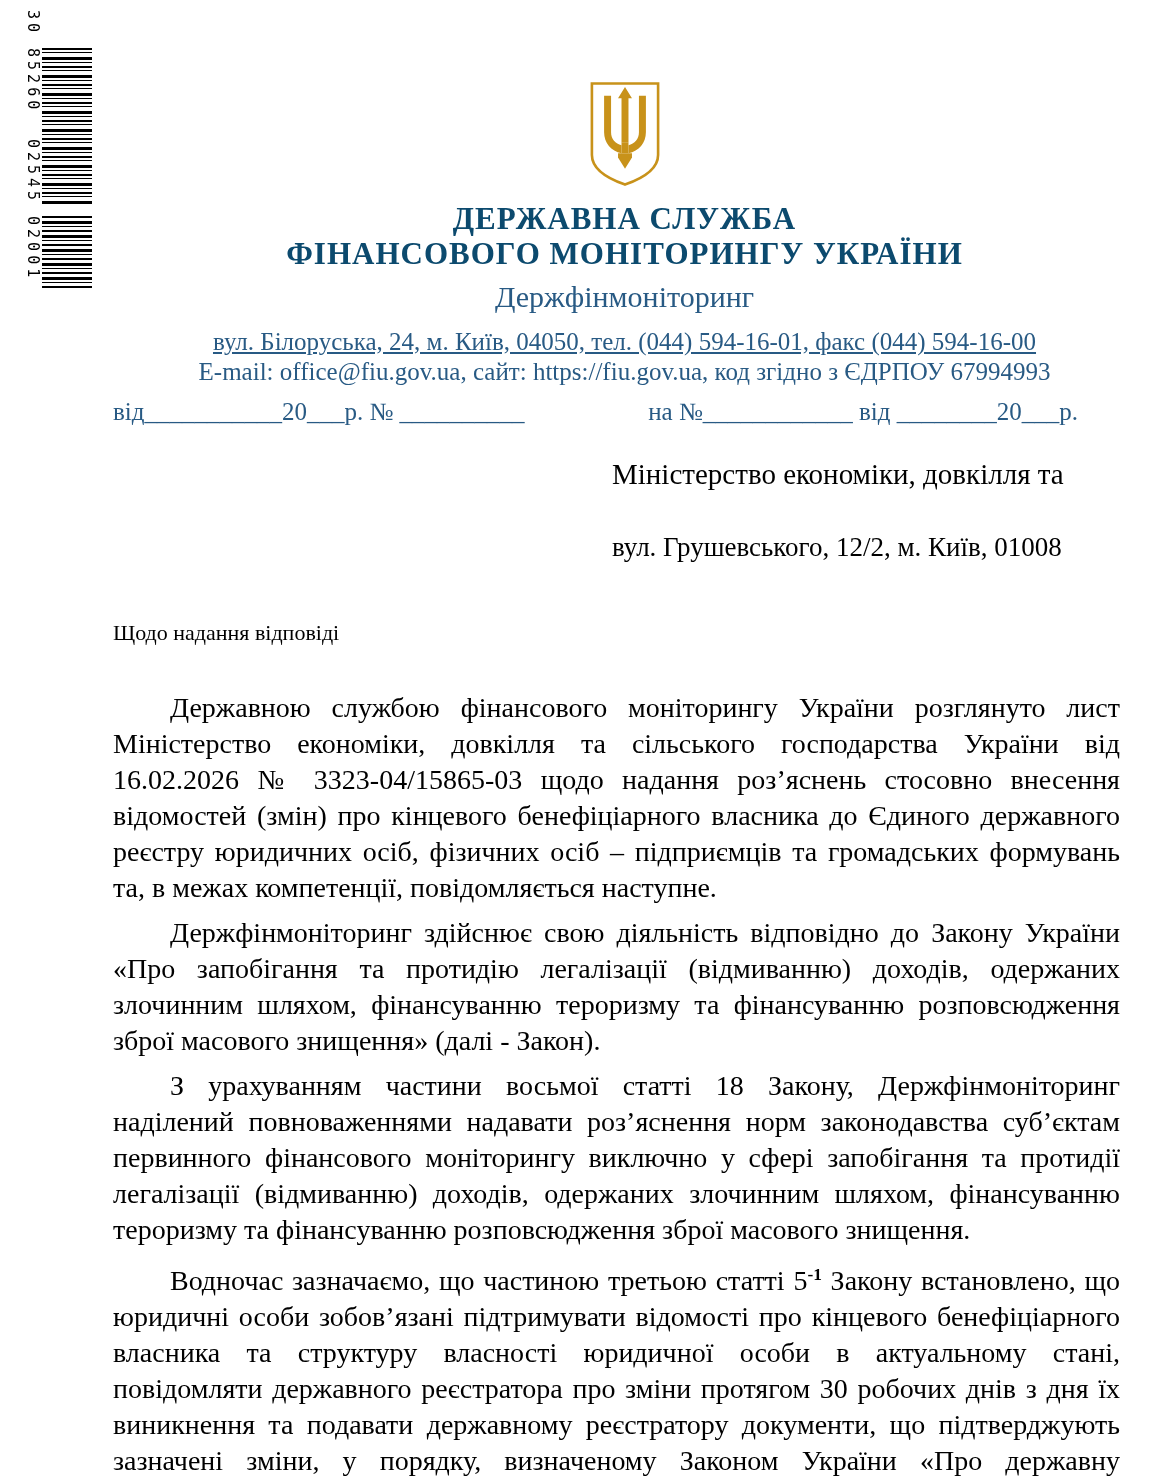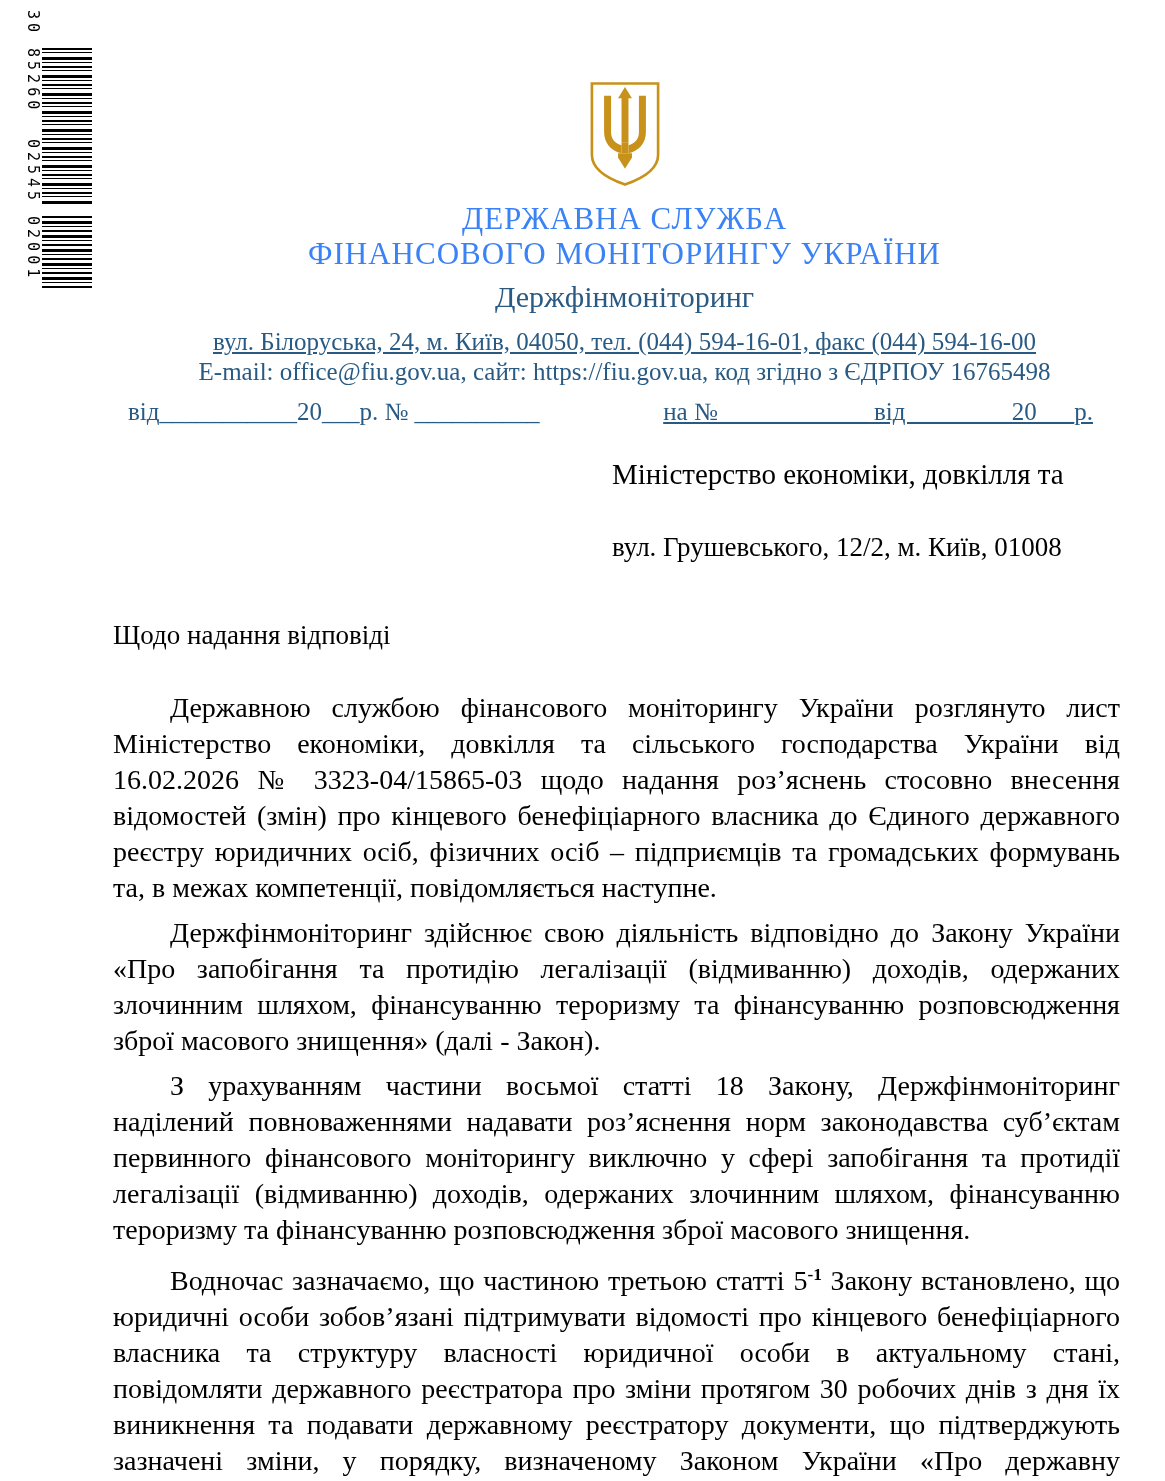--- a/index.html
+++ b/index.html
@@ -46,43 +46,43 @@
     font-size:15px; letter-spacing:4px; line-height:18px;
   }
 
   
   .letterhead {
     position:absolute; left:113px; top:0; width:1023px;
     text-align:center;
   }
   .emblem-wrap { margin-top:80px; height:108px; }
   .org-line {
-    font-weight:normal; font-size:31px; line-height:35px;
-    color:#3b82f6; letter-spacing:1px;
+    font-weight:bold; font-size:31px; line-height:35px;
+    color:#0c4a6e; letter-spacing:1px;
   }
   .org-line-1 { margin-top:13px; }
   .short-name { margin-top:9px; font-size:30px; line-height:34px; color:#285a84; }
   .addr-line  { margin-top:13px; font-size:25px; line-height:30px; color:#285a84;text-decoration:underline; }
   .contact-line { font-size:25px; line-height:30px; color:#285a84; }
 
   
   .ref-row {
-    position:absolute; left:128px; top:398px; width:1023px;
+    position:absolute; left:113px; top:398px; width:1023px;
     display:flex; justify-content:space-between;
     font-size:25px; color:#285a84; white-space:nowrap;
   }
-  .ref-right { padding-right:58px;text-decoration:underline; }
+  .ref-right { padding-right:58px; }
 
   
   .recipient { position:absolute; left:612px; top:456px; width:480px; }
   .recipient-name { font-weight:normal; font-size:29px; line-height:37px; }
   .recipient-addr { margin-top:39px; font-size:27px; }
 
   
-  .subject { position:absolute; left:113px; top:620px; font-size:27px; }
+  .subject { position:absolute; left:113px; top:620px; font-size:22px; }
 
   
   .body-text {
     position:absolute; left:113px; top:690px; width:1023px;
     font-size:28px; line-height:36px; text-align:justify;
   }
   .body-text p { margin:0 16px 9px 0; text-indent:57px; }
   .body-text sup { font-weight:bold; font-size:0.62em; }
 </style>
 </head>
@@ -117,21 +117,21 @@
           <path d="M66 18 H74 V60 C74 72 66 82 54 84 V75 C61 73 66 68 66 60 Z"></path>
           <path d="M46 72 H54 V84 H46 Z"></path>
           <path d="M42 84 H58 V89 L50 102 L42 89 Z"></path>
         </g>
       </svg>
     </div>
     <div class="org-line org-line-1">ДЕРЖАВНА СЛУЖБА</div>
     <div class="org-line">ФІНАНСОВОГО МОНІТОРИНГУ УКРАЇНИ</div>
     <div class="short-name">Держфінмоніторинг</div>
     <div class="addr-line">вул. Білоруська, 24, м. Київ, 04050, тел. (044) 594-16-01, факс (044) 594-16-00</div>
-    <div class="contact-line">E-mail: office@fiu.gov.ua, сайт: https://fiu.gov.ua, код згідно з ЄДРПОУ 16765498</div>
+    <div class="contact-line">E-mail: office@fiu.gov.ua, сайт: https://fiu.gov.ua, код згідно з ЄДРПОУ 67994993</div>
   </div>
 
   <div class="ref-row">
     <span class="ref-left">від___________20___р. № __________</span>
     <span class="ref-right">на №____________ від ________20___р.</span>
   </div>
 
   <div class="recipient">
     <div class="recipient-name">Міністерство економіки, довкілля та</div>
     <div class="recipient-addr">вул. Грушевського, 12/2, м. Київ, 01008</div>

